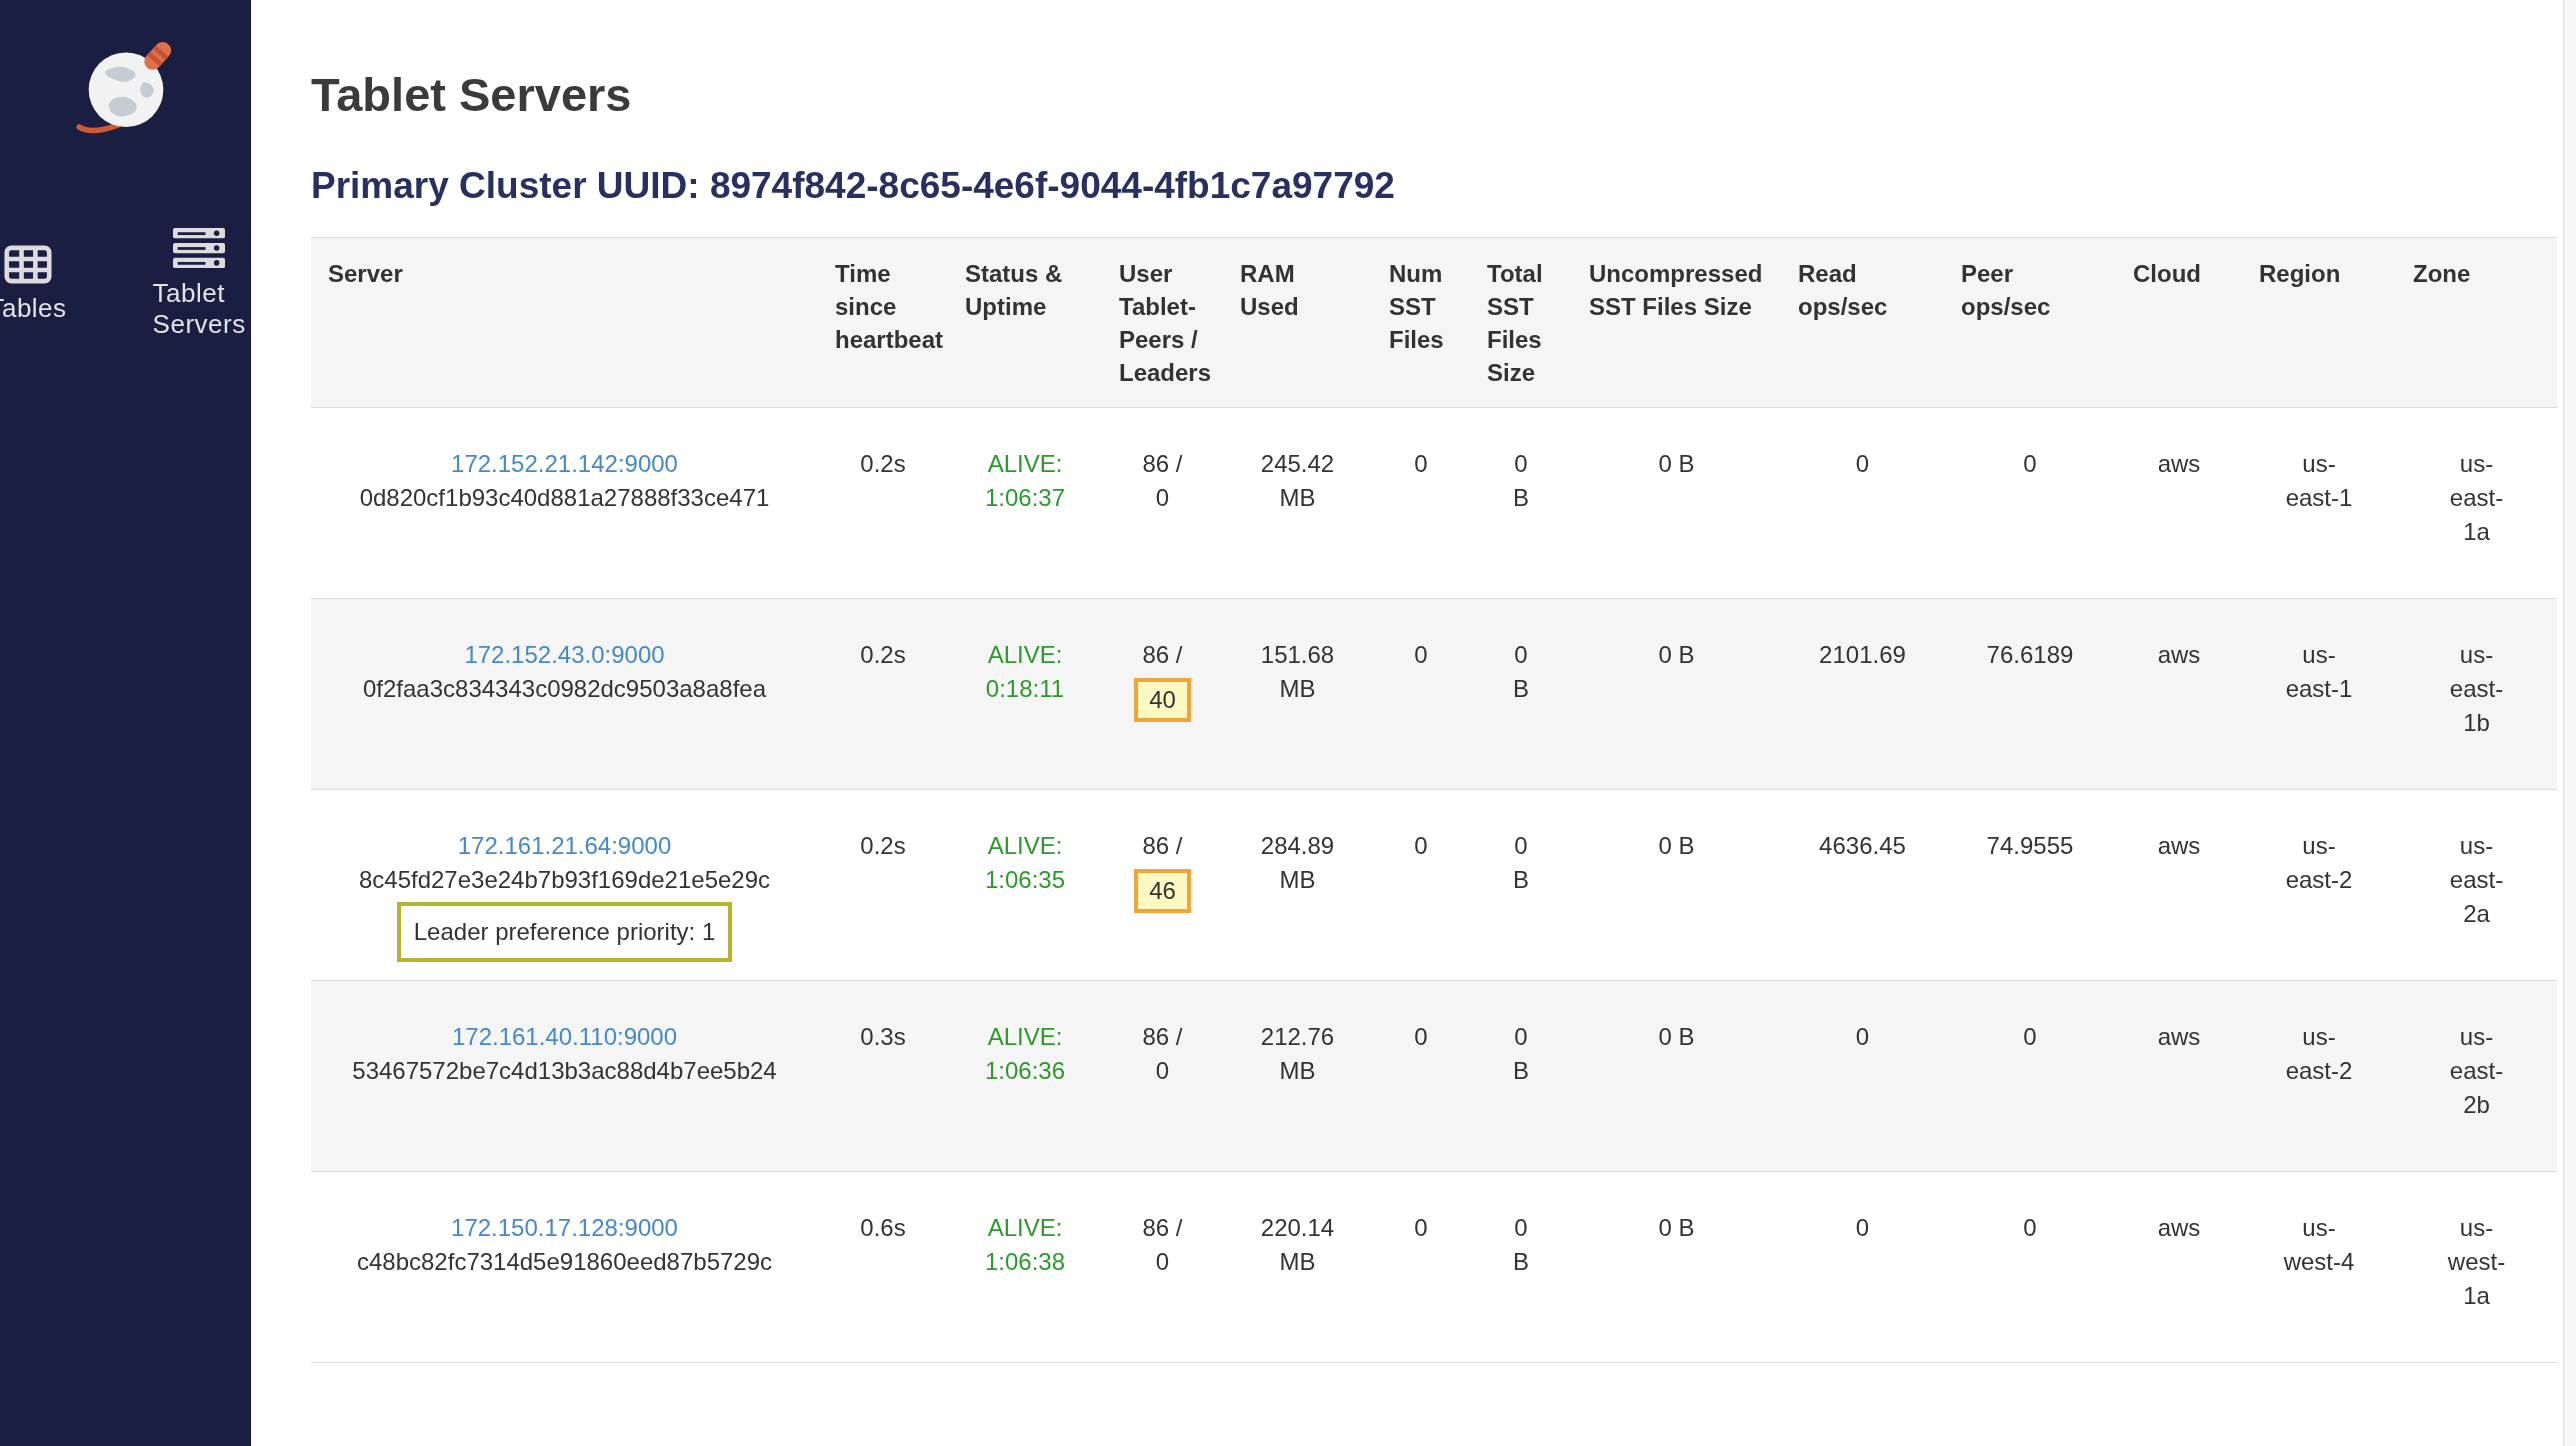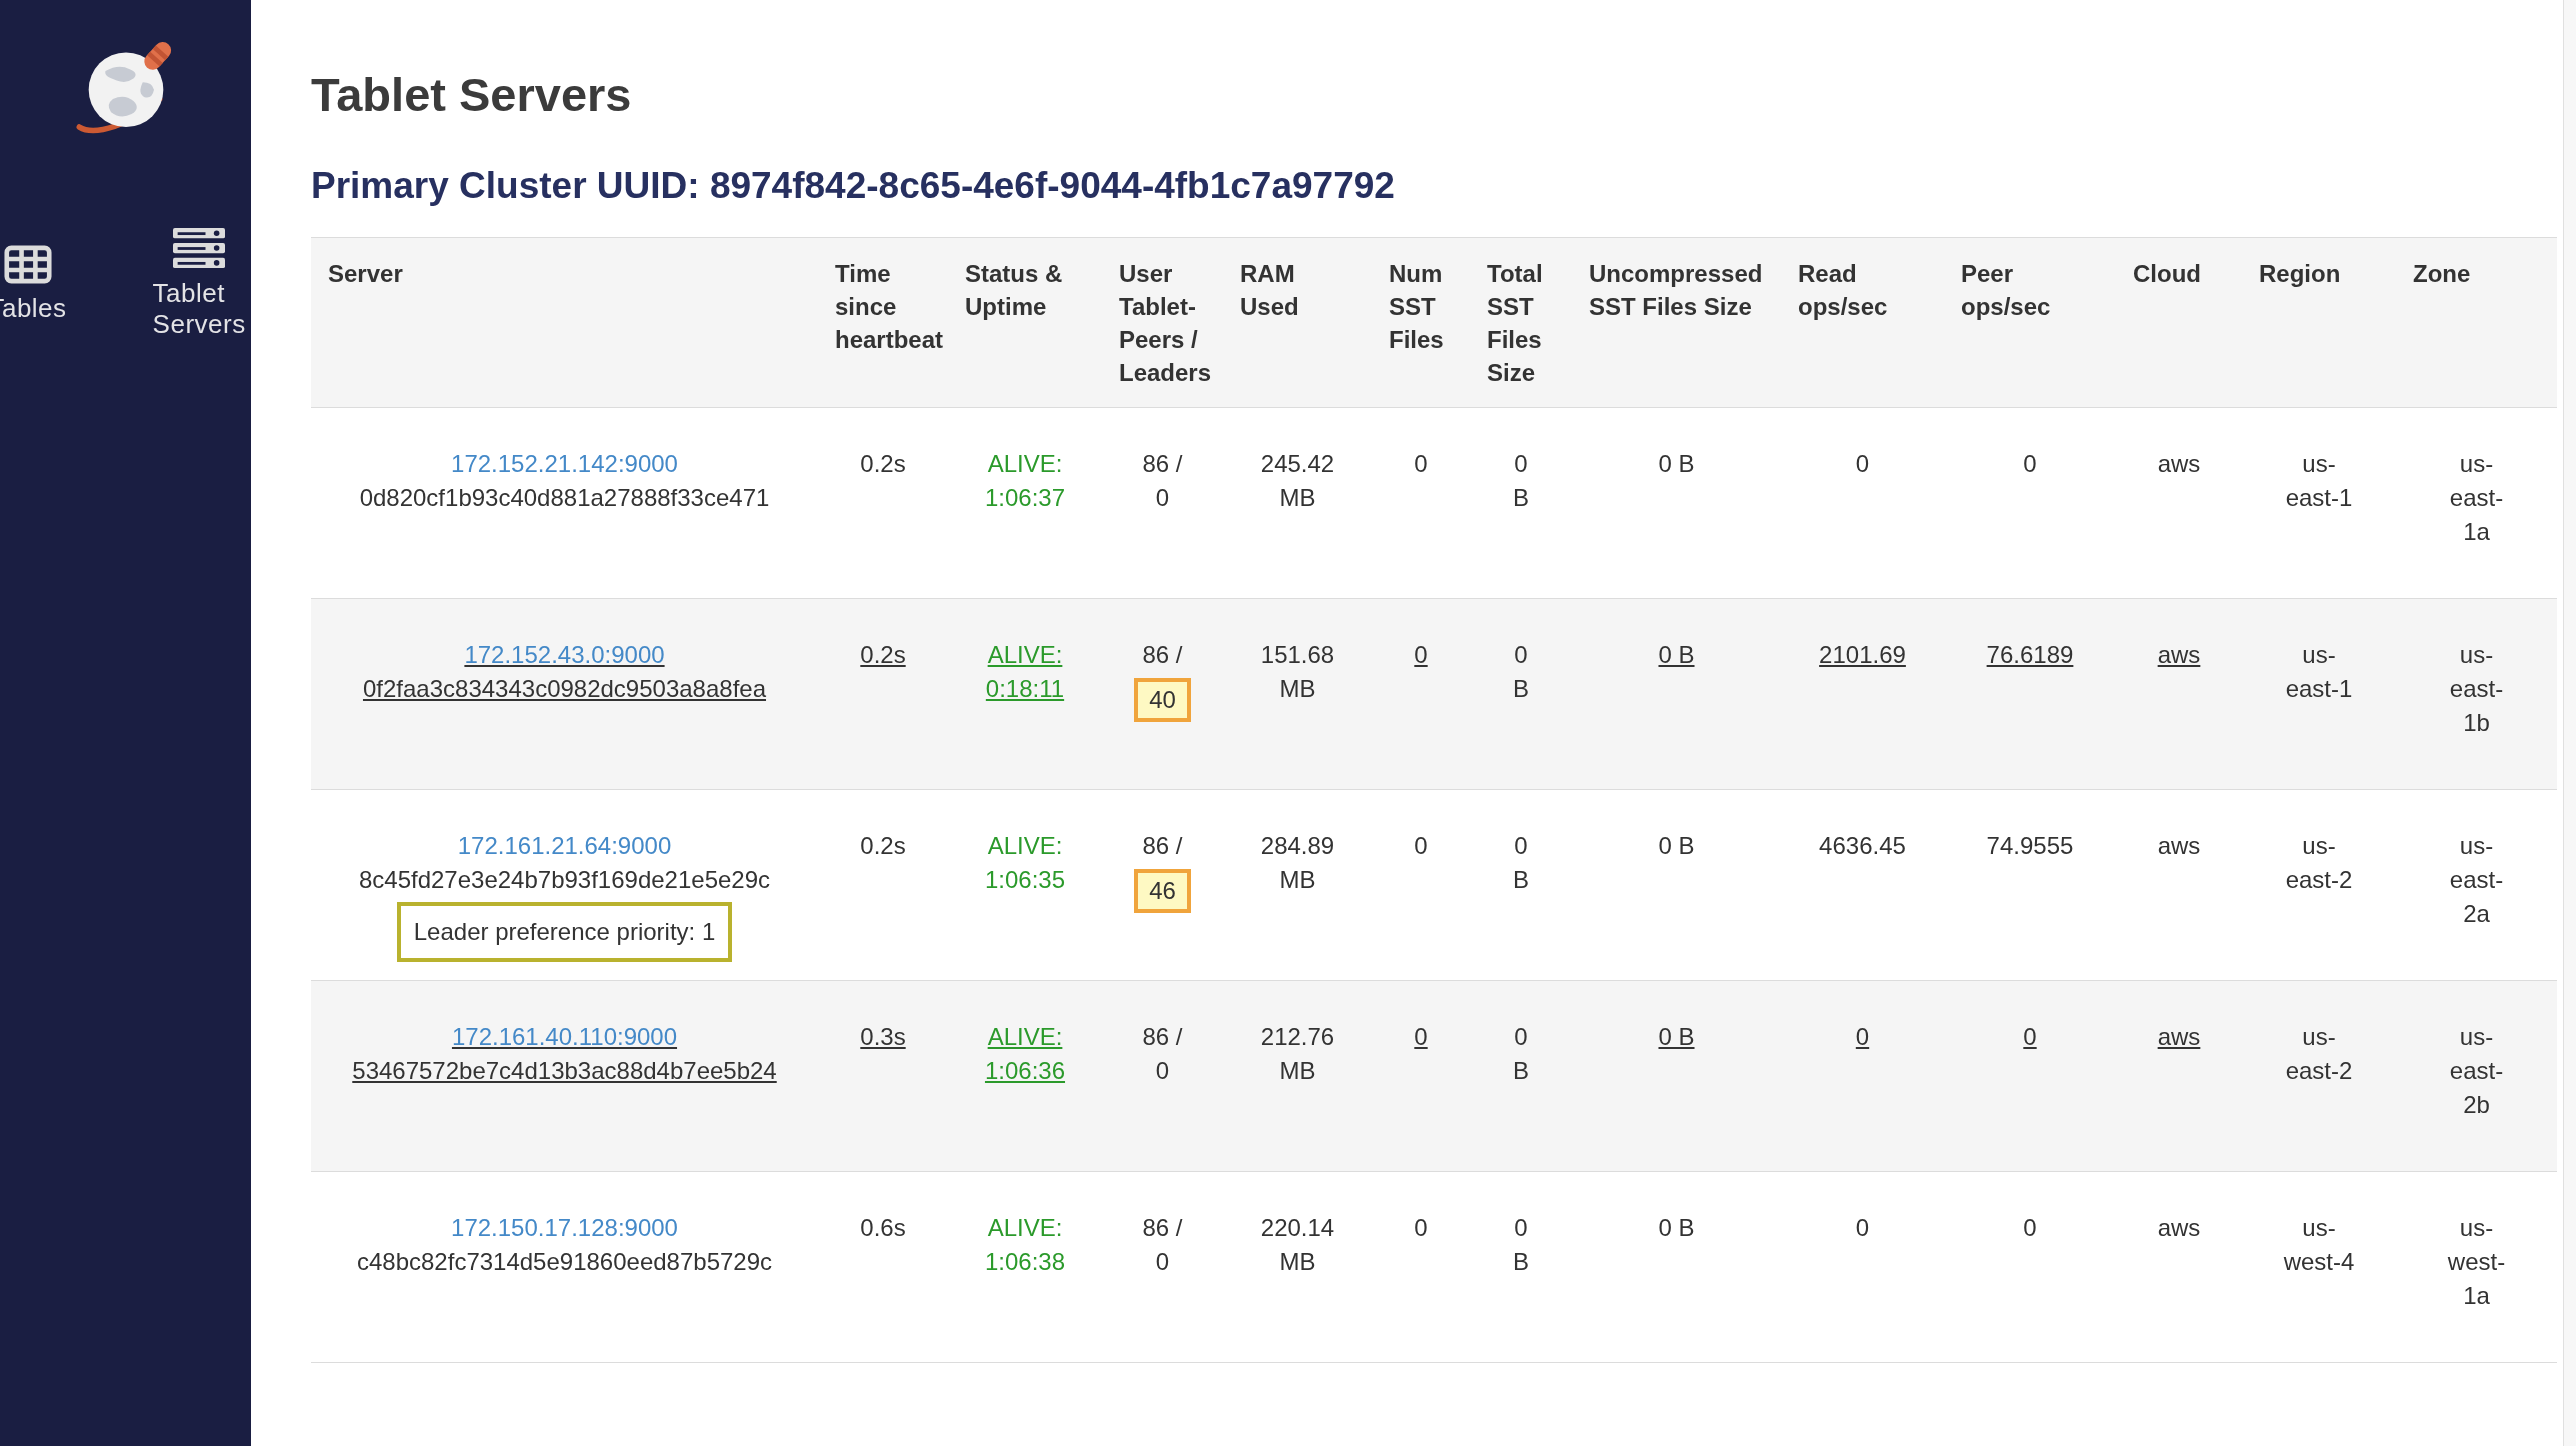--- a/index.html
+++ b/index.html
@@ -30,21 +30,21 @@
   table.tservers th{
     background:#f5f5f5;text-align:left;vertical-align:top;font-weight:bold;
     padding:18.6px 13px 18.6px 17px;line-height:33px;height:155px;box-sizing:border-box;
     border-top:0.9px solid #dcdcdc;border-bottom:0.9px solid #dcdcdc;
   }
   table.tservers td{
     vertical-align:top;text-align:center;line-height:34px;
     padding:39px 11.2px 0 11.2px;height:191px;box-sizing:border-box;
   }
   table.tservers tr.r{border-bottom:0.9px solid #dcdcdc;}
-  table.tservers tr.stripe td{background:#f5f5f5;text-decoration:underline;}
+  table.tservers tr.stripe td{background:#f5f5f5;}
   td.server-cell{text-align:left;padding-left:42px;}
   a.srv-link{color:#4489c8;text-decoration:none;cursor:pointer;}
   .uuid{color:#333;}
   .status-ok{color:#2b9a2b;}
   .wrap{display:inline-block;}
   .wrap-peers{max-width:48px;}
   .wrap-ram{max-width:93px;}
   .wrap-sst{max-width:28px;}
   .wrap-geo{max-width:74px;}
   .hl-box{

